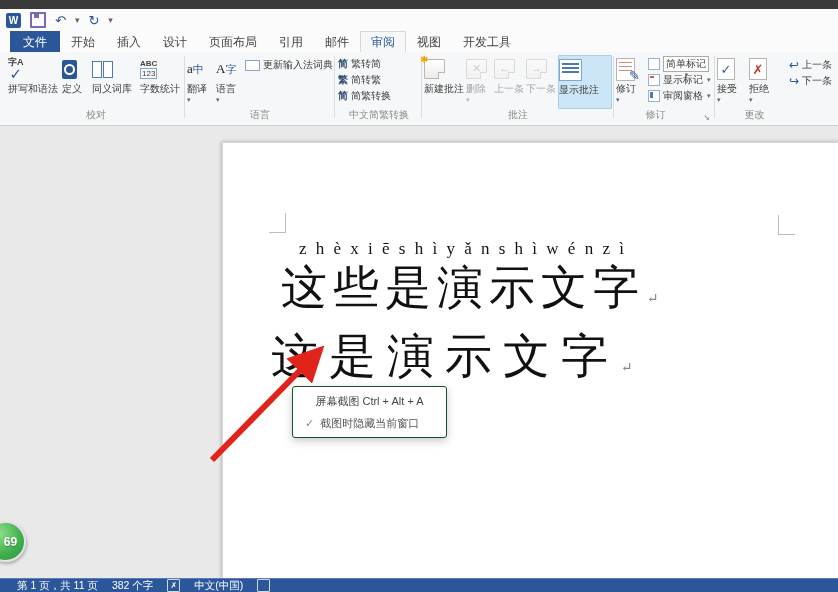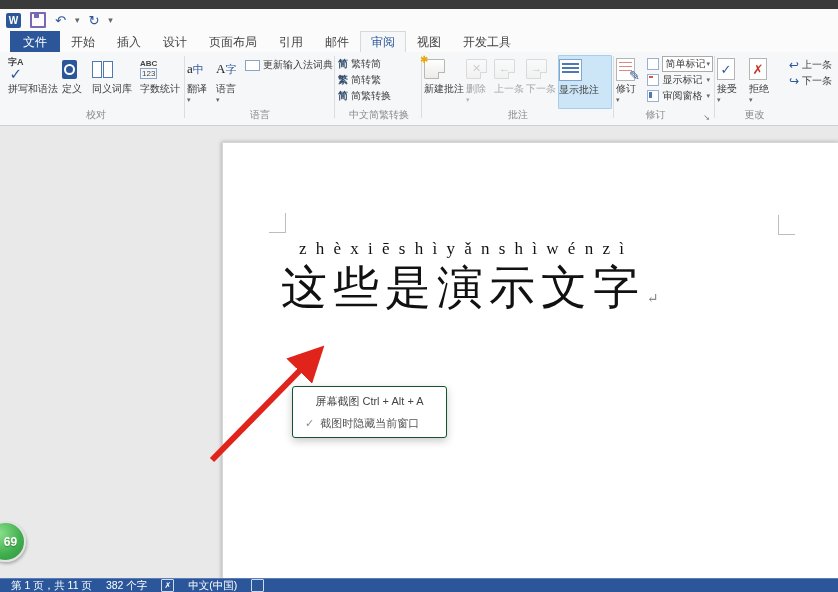--- a/index.html
+++ b/index.html
@@ -62,21 +62,21 @@
   .ic-sc{width:21px;height:19px;border:1px solid #7da7cd;background:#fff;padding-top:1px;}
   .ic-sc i{display:block;height:2px;background:#4d7ab5;margin:2px 2px 0 2px;}
   .ic-track{width:17px;height:21px;background:#fff;border:1px solid #b5b5b5;position:relative;}
   .ic-track .ov{position:absolute;right:-6px;bottom:-3px;color:#2b579a;font-size:13px;}
   .ic-track i{display:block;height:1px;background:#d98c7a;margin:3px 2px 0 2px;}
   .ic-doc{width:16px;height:20px;background:#fff;border:1px solid #b5b5b5;display:flex;align-items:center;justify-content:center;}
   .ic-doc b{font-size:13px;line-height:13px;}
   .tinyic{width:10px;height:10px;border:1px solid #9bb0cc;background:#fff;display:inline-block;position:relative;}
   .tinyic.red::after{content:"";position:absolute;left:1px;top:1px;width:4px;height:2px;background:#d9534f;}
   .tinyic.blue::after{content:"";position:absolute;left:1px;top:1px;width:3px;height:6px;background:#4d7ab5;}
-  .combo{display:flex;align-items:center;border:1px solid #ababab;background:#fff;height:14px;padding:0 2px;}
+  .combo{display:flex;align-items:center;border:1px solid #ababab;background:#fff;height:14px;padding:0 2px;flex-direction:column;}
   .launcher{position:absolute;right:3px;bottom:3px;font-size:8px;color:#777;}
   .navglyph{color:#2b579a;font-size:12px;line-height:12px;}
   
   .docarea{position:absolute;left:0;top:126px;width:708px;height:452px;background:#e9e9e9;}
   .page{position:absolute;left:222px;top:16px;width:616px;height:436px;background:#fff;
         box-shadow:-2px 0 3px rgba(0,0,0,.12), 0 -2px 3px rgba(0,0,0,.08);border:1px solid #d6d6d6;border-right:none;border-bottom:none;}
   .mark-l{position:absolute;left:46px;top:70px;width:16px;height:19px;border-right:1px solid #bdbdbd;border-bottom:1px solid #bdbdbd;}
   .mark-r{position:absolute;left:555px;top:72px;width:16px;height:19px;border-left:1px solid #bdbdbd;border-bottom:1px solid #bdbdbd;}
   .doc-serif{font-family:"Liberation Serif","DejaVu Serif",serif;color:#111;}
   .pinyin{position:absolute;left:76px;top:96px;font-size:17px;letter-spacing:2.5px;white-space:nowrap;}
@@ -90,21 +90,21 @@
   .popup .r1{text-align:center;margin-top:7px;white-space:nowrap;}
   .popup .r2{display:flex;align-items:center;gap:6px;margin:7px 0 0 12px;color:#555;white-space:nowrap;}
   .popup .chk{color:#8a8a8a;font-size:11px;}
   .badge{position:absolute;left:-15px;top:521px;width:41px;height:41px;border-radius:50%;z-index:8;
          background:radial-gradient(circle at 35% 28%, #8ade8a, #3fae4d 60%, #2e9140);
          border:2px solid #e2e2e2;box-shadow:1px 2px 3px rgba(0,0,0,.25);
          display:flex;align-items:center;justify-content:center;padding-left:10px;box-sizing:border-box;
          color:#fff;font-size:12px;font-weight:bold;text-shadow:0 1px 1px rgba(0,0,0,.3);}
   
   .statusbar{position:absolute;left:0;top:578px;width:838px;height:14px;background:#2b579a;border-top:1px solid #5a7cb8;
-             z-index:9;display:flex;align-items:center;gap:14px;padding-left:11px;color:#fff;font-size:10.5px;box-sizing:border-box;white-space:nowrap;}
+             z-index:9;display:flex;align-items:center;gap:14px;padding-left:17px;color:#fff;font-size:10.5px;box-sizing:border-box;white-space:nowrap;}
   .sbicon{width:11px;height:11px;border:1px solid #cfd9ec;border-radius:1px;display:flex;align-items:center;justify-content:center;
           font-size:8px;color:#fff;line-height:8px;}
 </style>
 </head>
 <body>
 
 <div class="titlestrip"></div>
 
 <div class="titlebar">
   <div class="qat">
@@ -337,20 +337,23 @@
 </div>
 
 <div class="docarea">
   <div class="page">
     <div class="mark-l"></div>
     <div class="mark-r"></div>
     <div class="pinyin doc-serif">z h è x i ē s h ì y ǎ n s h ì w é n z ì</div>
     <div class="dline1 doc-serif">
       <span>这些是演示文字</span><span class="pmark">↵</span>
     </div>
+    <div class="dline2 doc-serif">
+      <span>这是演示文字</span><span class="pmark">↵</span>
+    </div>
   </div>
 </div>
 
 <svg class="arrow-ov" viewBox="0 0 145 135">
   <defs>
     <marker id="ah" markerWidth="6" markerHeight="6" refX="4" refY="3" orient="auto">
       <path d="M0,0 L6,3 L0,6 Z" fill="#e0241b"></path>
     </marker>
   </defs>
   <line x1="16" y1="124" x2="120" y2="18" stroke="#e0241b" stroke-width="6" marker-end="url(#ah)"></line>

